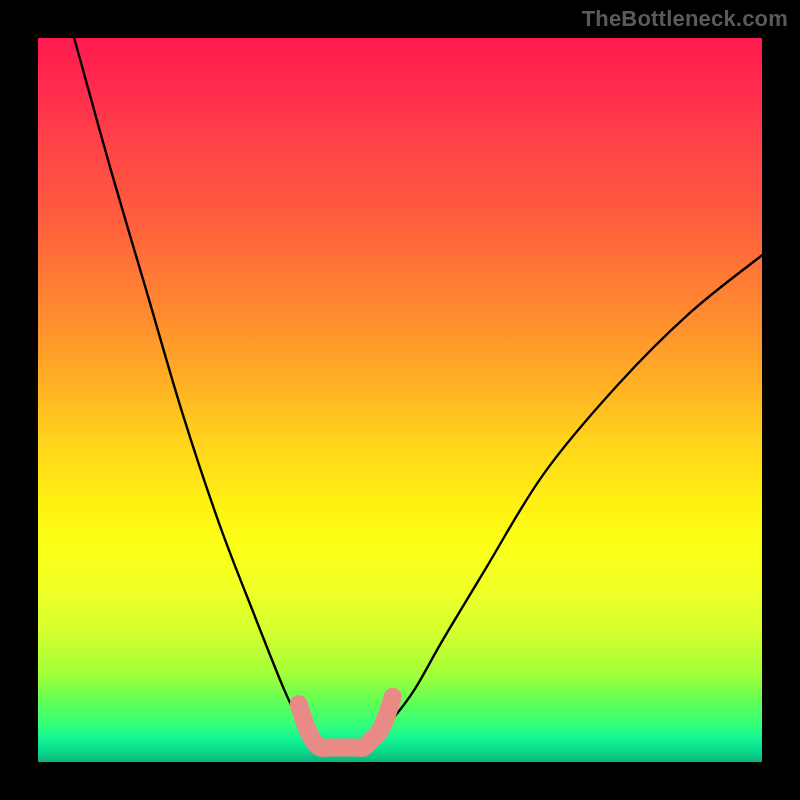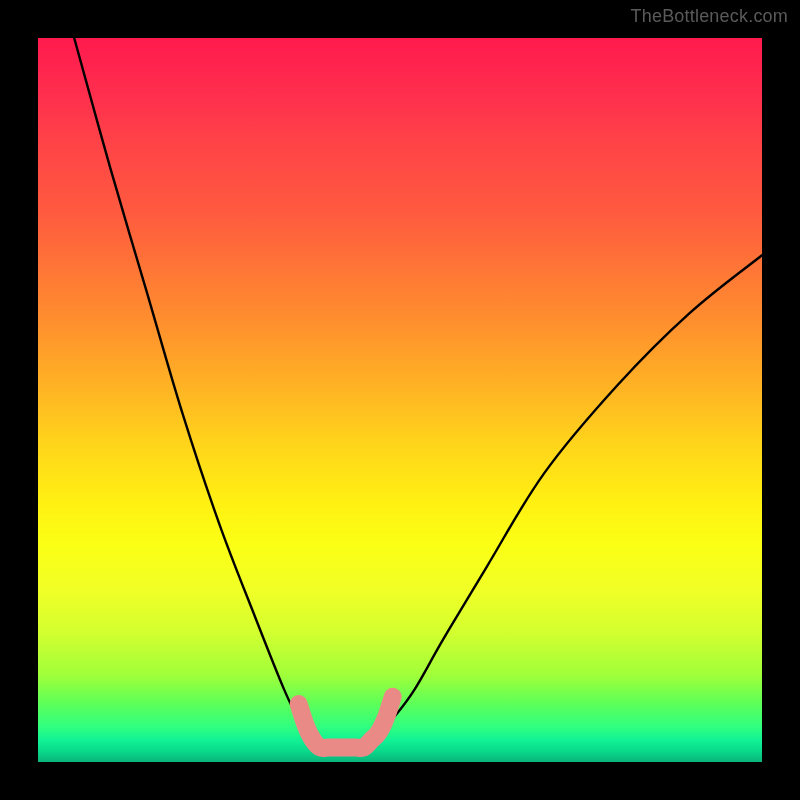--- a/index.html
+++ b/index.html
@@ -52,22 +52,22 @@
     top: 0;
     width: 724px;
     height: 724px;
     overflow: visible;
   }
   .watermark {
     position: absolute;
     top: 6px;
     right: 12px;
     color: #5a5a5a;
-    font-size: 18px;
-    font-weight: 400;
+    font-size: 22px;
+    font-weight: 700;
     letter-spacing: 0.2px;
     user-select: none;
   }
 </style>
 </head>
 <body>
 
 <div class="frame">
 
   <div class="plot-area">

